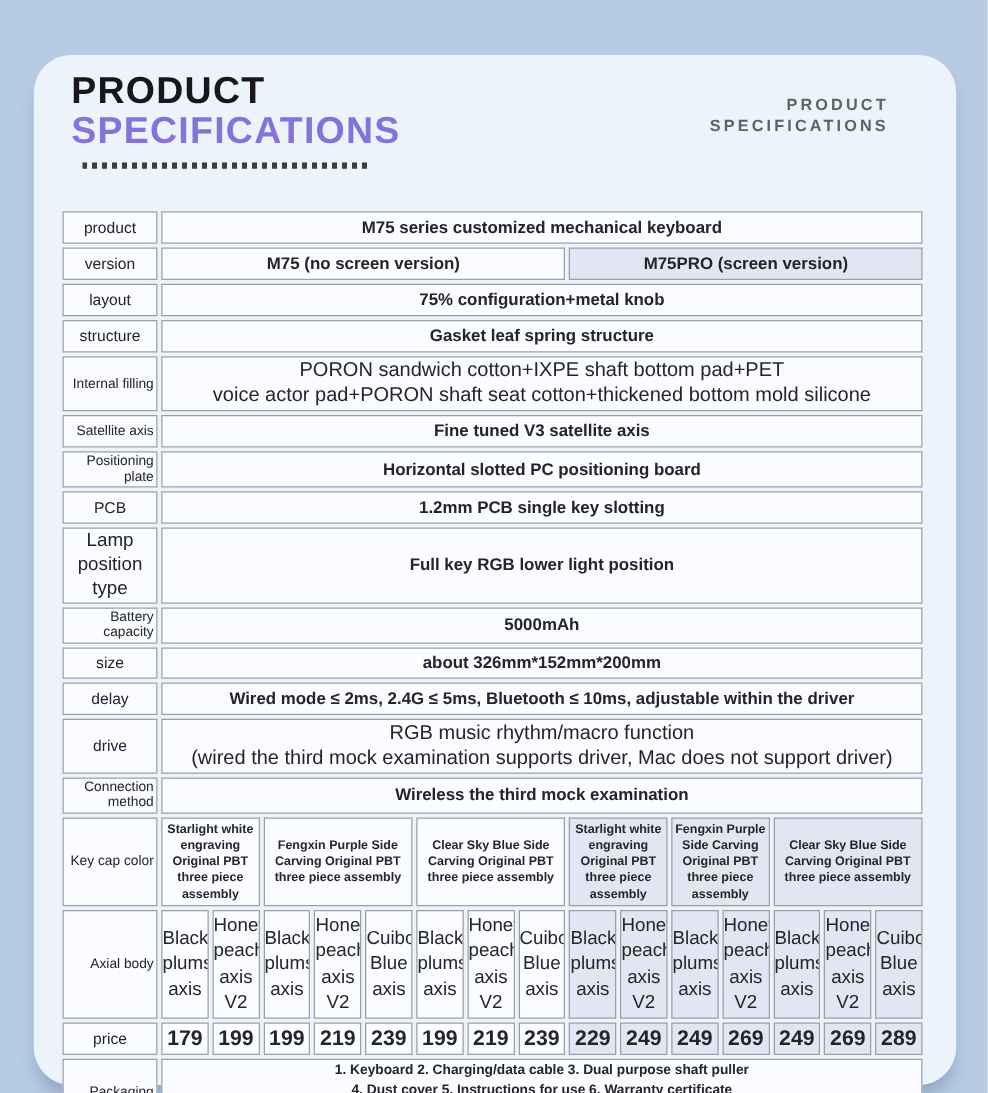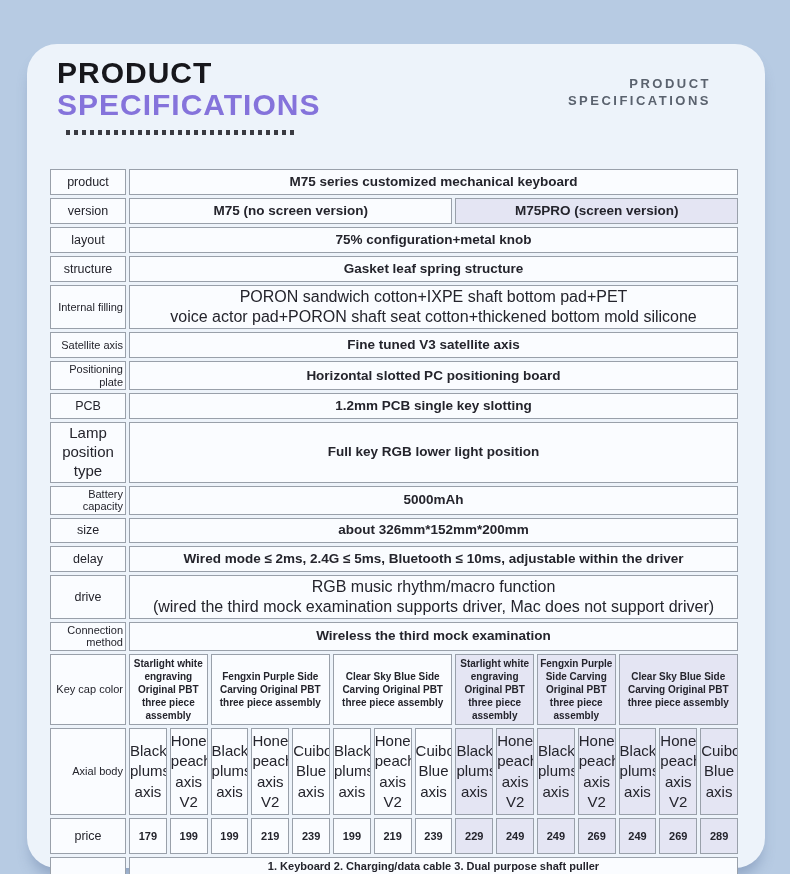--- a/index.html
+++ b/index.html
@@ -41,21 +41,21 @@
     padding:1px 2px; overflow:hidden;
   }
   td.hl{background:var(--hl);}
   .label{font-size:12.5px;font-weight:400;line-height:1.15;}
   .l-sm{font-size:11px;text-align:right;}
   .l-xs{font-size:15px;line-height:1.25;}
   .val{font-size:13.5px;font-weight:700;white-space:pre-line;line-height:1.2;}
   .v-sm{font-size:16px;font-weight:400;line-height:1.25;}
   .v-xs{font-size:10px;line-height:1.3;padding:2px 1px;}
   .v-ax{font-size:15px;font-weight:400;line-height:1.35;padding:2px 0;}
-  .v-price{font-size:11px;}
+  .v-price{font-size:17px;}
   .v-pack{font-size:11px;line-height:1.45;}
 </style>
 </head>
 <body>
 
 <div class="card">
 
   <div class="title-block">
     <div class="title-black">PRODUCT</div>
     <div class="title-purple">SPECIFICATIONS</div>
@@ -166,21 +166,21 @@
           <td colspan="1" class="val v-ax">Honey peach axis V2</td>
           <td colspan="1" class="val v-ax">Cuibo Blue axis</td>
           <td colspan="1" class="val v-ax hl">Black plums axis</td>
           <td colspan="1" class="val v-ax hl">Honey peach axis V2</td>
           <td colspan="1" class="val v-ax hl">Black plums axis</td>
           <td colspan="1" class="val v-ax hl">Honey peach axis V2</td>
           <td colspan="1" class="val v-ax hl">Black plums axis</td>
           <td colspan="1" class="val v-ax hl">Honey peach axis V2</td>
           <td colspan="1" class="val v-ax hl">Cuibo Blue axis</td>
         </tr>
-        <tr style="height: 36px;">
+        <tr style="height: 26px;">
           <td class="label ">price</td>
           <td colspan="1" class="val v-price">179</td>
           <td colspan="1" class="val v-price">199</td>
           <td colspan="1" class="val v-price">199</td>
           <td colspan="1" class="val v-price">219</td>
           <td colspan="1" class="val v-price">239</td>
           <td colspan="1" class="val v-price">199</td>
           <td colspan="1" class="val v-price">219</td>
           <td colspan="1" class="val v-price">239</td>
           <td colspan="1" class="val v-price hl">229</td>

